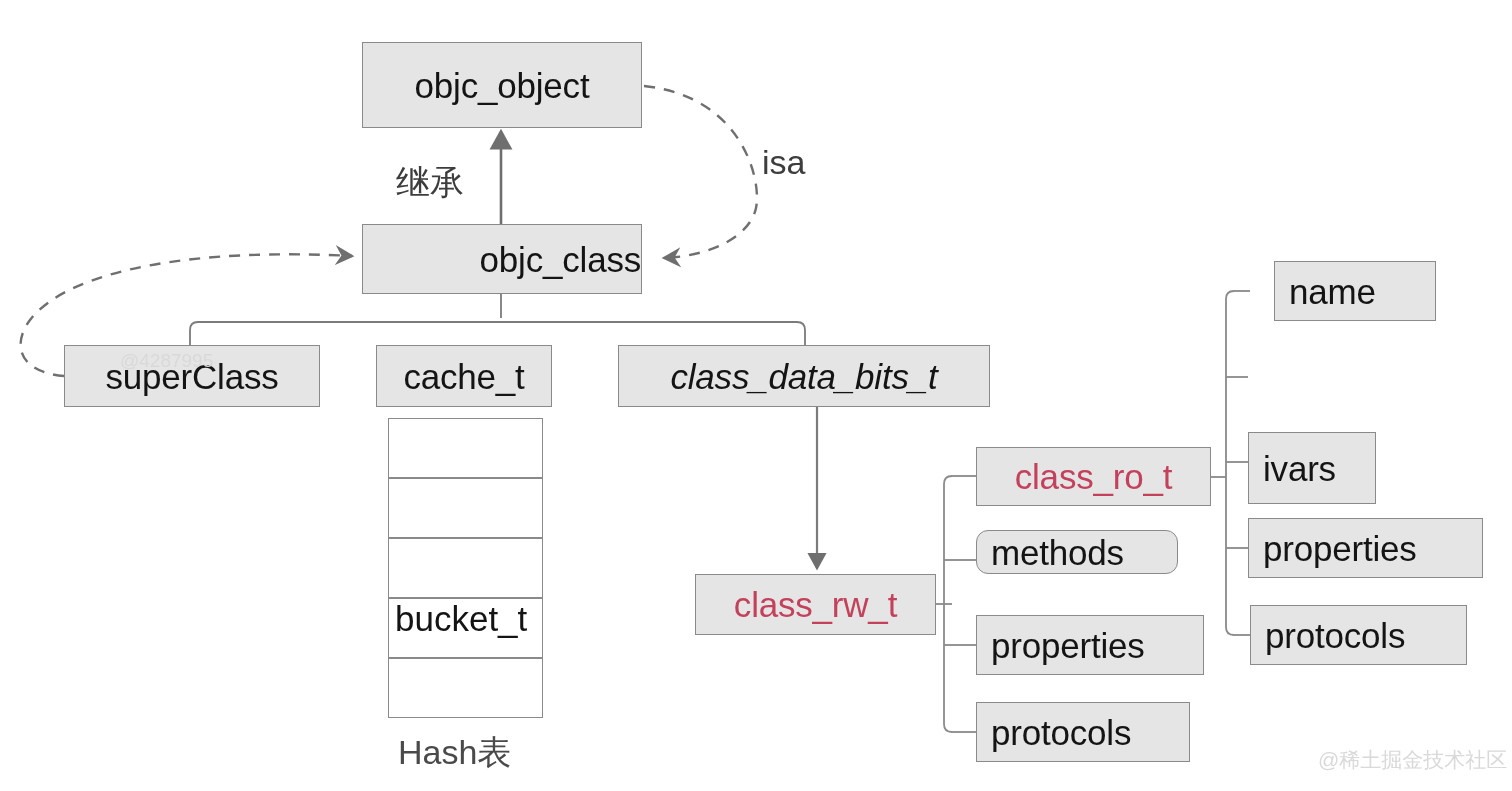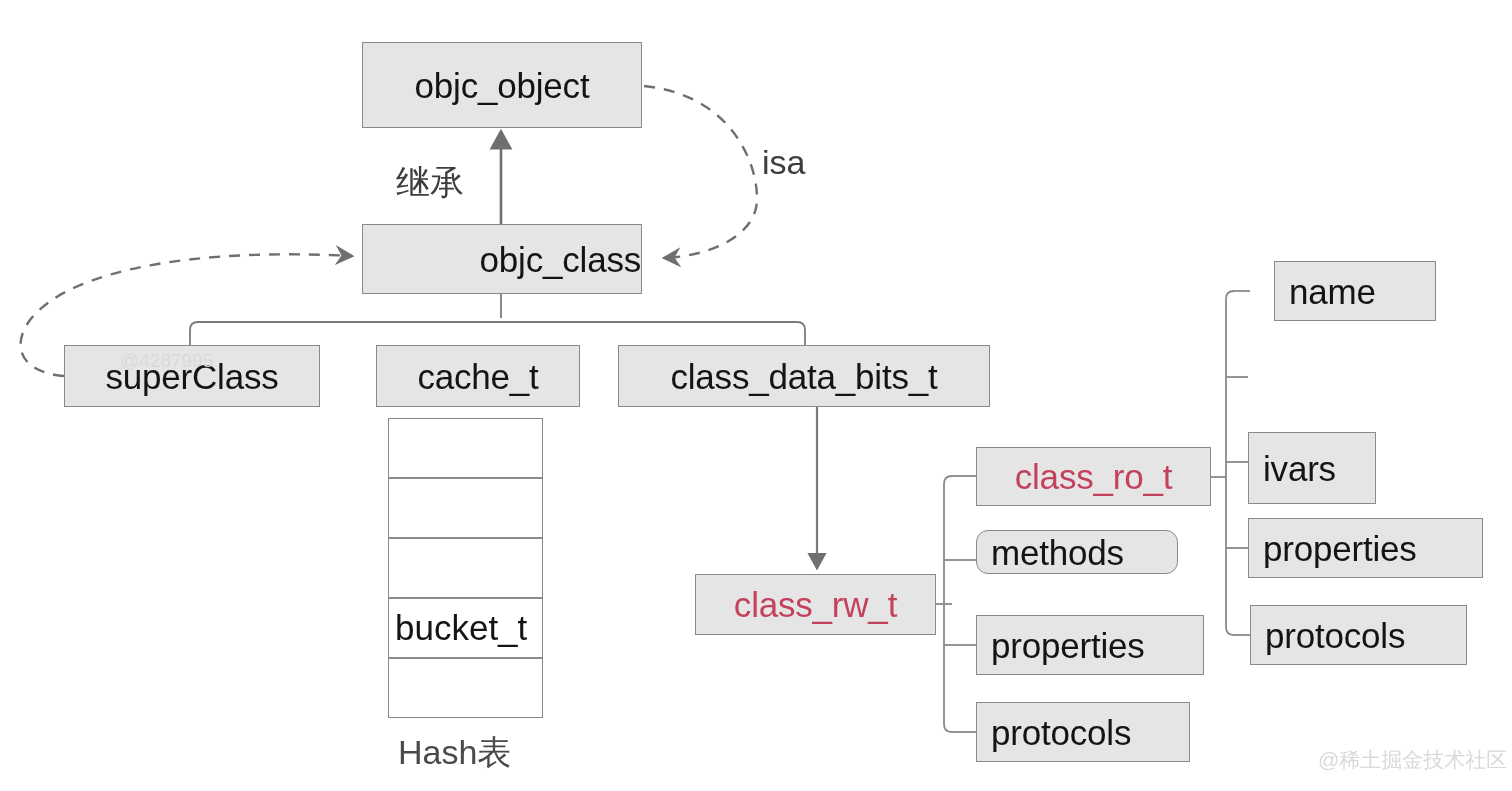--- a/index.html
+++ b/index.html
@@ -30,21 +30,20 @@
     white-space: nowrap;
     letter-spacing: -0.2px;
   }
   .box.center { justify-content: center; padding-left: 0; }
   .box.red { color: #c4415c; }
   .cell {
     position: absolute;
     border: 1.3px solid #8a8a8a;
     background: #ffffff;
     display: flex;
-    align-items: center;
     padding-left: 6px;
     color: #141414;
     font-size: 35px;
     white-space: nowrap;
   }
   .plainlabel {
     position: absolute;
     color: #3d3d3d;
     font-size: 34px;
     white-space: nowrap;
@@ -132,21 +131,21 @@
 
   <div class="plainlabel" style="left:396px; top:165px;">继承</div>
 
   <div class="plainlabel" style="left:762px; top:145px;">isa</div>
 
   <div class="box center" style="left:64px; top:345px; width:256px; height:62px;">
     <span>superClass</span>
   </div>
   <div class="watermark" style="left:120px; top:351px; font-size:19px;">@4287995</div>
 
-  <div class="box center" style="left:376px; top:345px; width:204px; height:62px;">
+  <div class="box center" style="left:376px; top:345px; width:176px; height:62px;">
     <span>cache_t</span>
   </div>
 
   <div style="position:absolute; left:388px; top:418px; width:155px; height:300px;">
     <div class="cell" style="left:0; top:0; width:155px; height:60px;">
       <span></span>
     </div>
     <div class="cell" style="left:0; top:60px; width:155px; height:60px;">
       <span></span>
     </div>
@@ -156,21 +155,21 @@
     <div class="cell" style="left:0; top:180px; width:155px; height:60px;">
       <span>bucket_t</span>
     </div>
     <div class="cell" style="left:0; top:240px; width:155px; height:60px;">
       <span></span>
     </div>
   </div>
 
   <div class="plainlabel dark" style="left:398px; top:735px;">Hash表</div>
 
-  <div class="box center" style="left:618px; top:345px; width:372px; height:62px;">
+  <div class="box center" style="left:618px; top:345px; width:372px; height:62px;font-style:italic;">
     <span>class_data_bits_t</span>
   </div>
 
   <div class="box center red" style="left:695px; top:574px; width:241px; height:61px;">
     <span>class_rw_t</span>
   </div>
 
   <div class="box center red" style="left:976px; top:447px; width:235px; height:59px;">
     <span>class_ro_t</span>
   </div>

